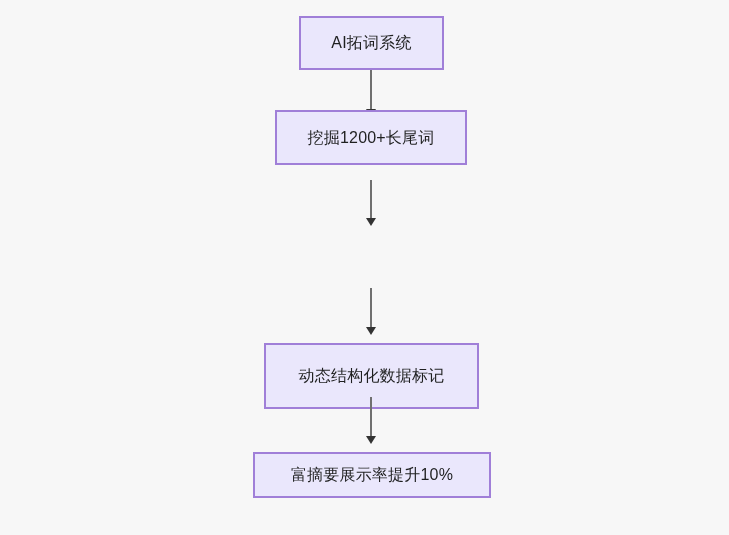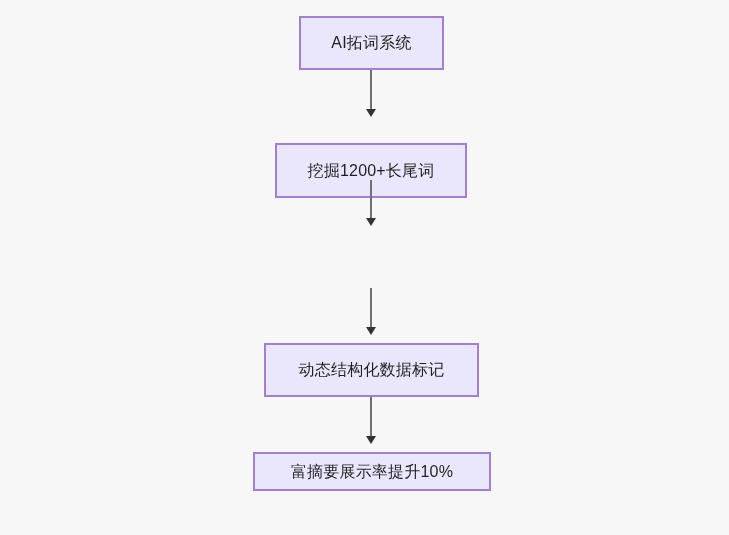--- a/index.html
+++ b/index.html
@@ -64,41 +64,41 @@
 
   <div class="node" style="left:299px; top:16px; width:145px; height:54px;">
     <span class="node-label">AI拓词系统</span>
   </div>
 
   <div class="edge" style="left:370px; top:70px; width:2px; height:47px;">
     <div class="edge-line" style="height:39px;"></div>
     <div class="edge-head" style="top:39px;"></div>
   </div>
 
-  <div class="node" style="left:275px; top:143px; width:192px; height:55px;">
+  <div class="node" style="left:275px; top:110px; width:192px; height:55px;">
     <span class="node-label">挖掘1200+长尾词</span>
   </div>
 
   <div class="edge" style="left:370px; top:180px; width:2px; height:46px;">
     <div class="edge-line" style="height:38px;"></div>
     <div class="edge-head" style="top:38px;"></div>
   </div>
 
 
   <div class="edge" style="left:370px; top:288px; width:2px; height:47px;">
     <div class="edge-line" style="height:39px;"></div>
     <div class="edge-head" style="top:39px;"></div>
   </div>
 
-  <div class="node" style="left:264px; top:343px; width:215px; height:54px;">
+  <div class="node" style="left:264px; top:343px; width:215px; height:66px;">
     <span class="node-label">动态结构化数据标记</span>
   </div>
 
   <div class="edge" style="left:370px; top:397px; width:2px; height:47px;">
     <div class="edge-line" style="height:39px;"></div>
     <div class="edge-head" style="top:39px;"></div>
   </div>
 
-  <div class="node" style="left:253px; top:452px; width:238px; height:39px;">
+  <div class="node" style="left:253px; top:452px; width:238px; height:46px;">
     <span class="node-label">富摘要展示率提升10%</span>
   </div>
 
 </div>
 
 </body></html>

